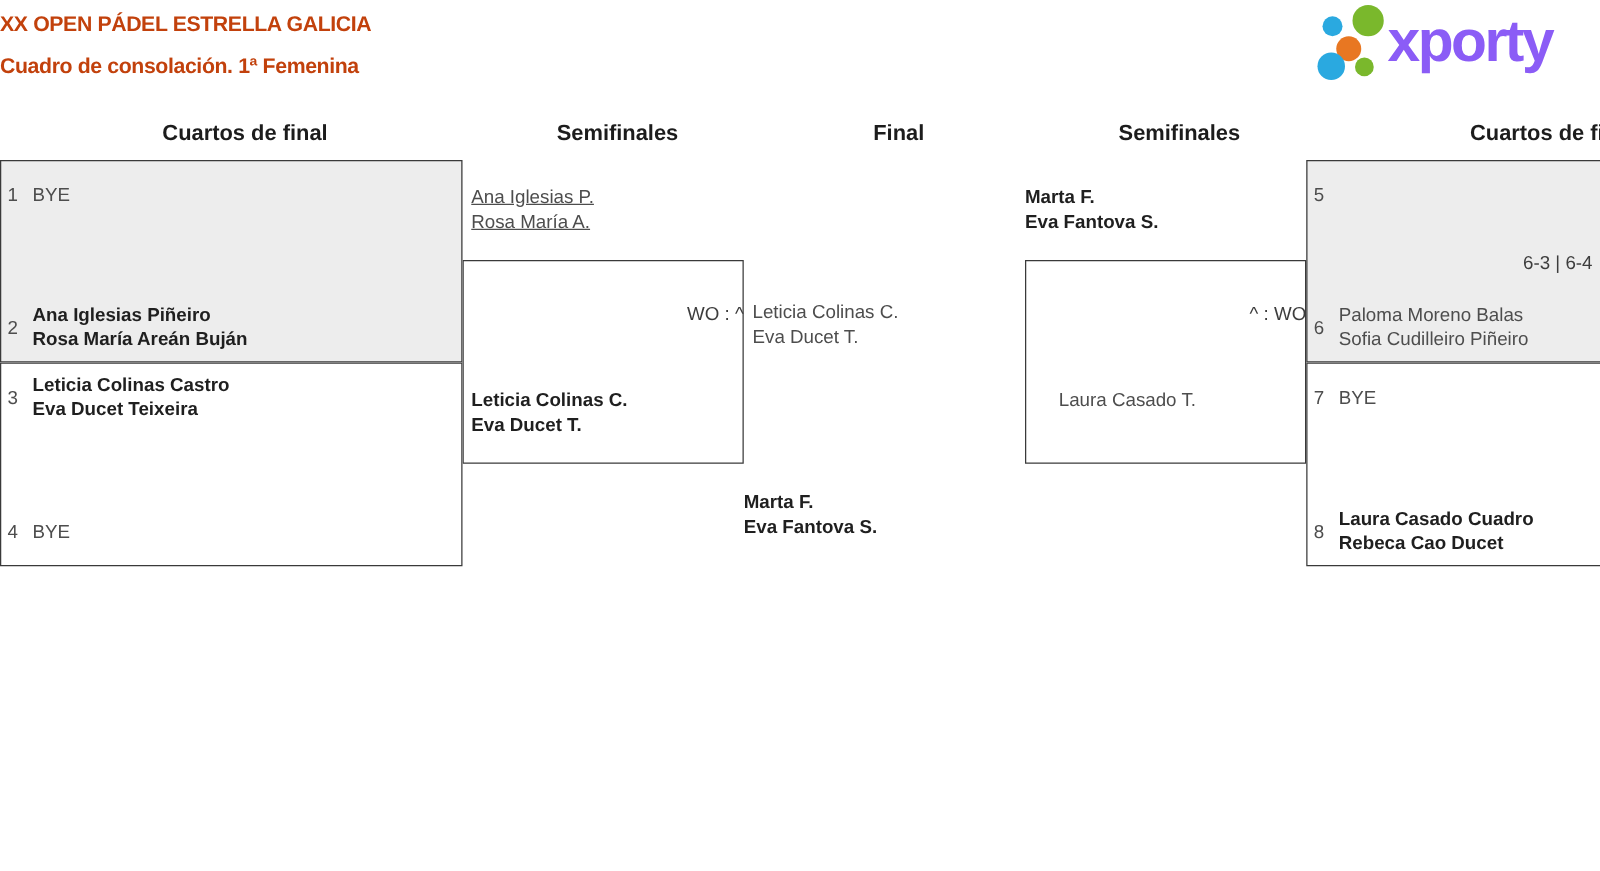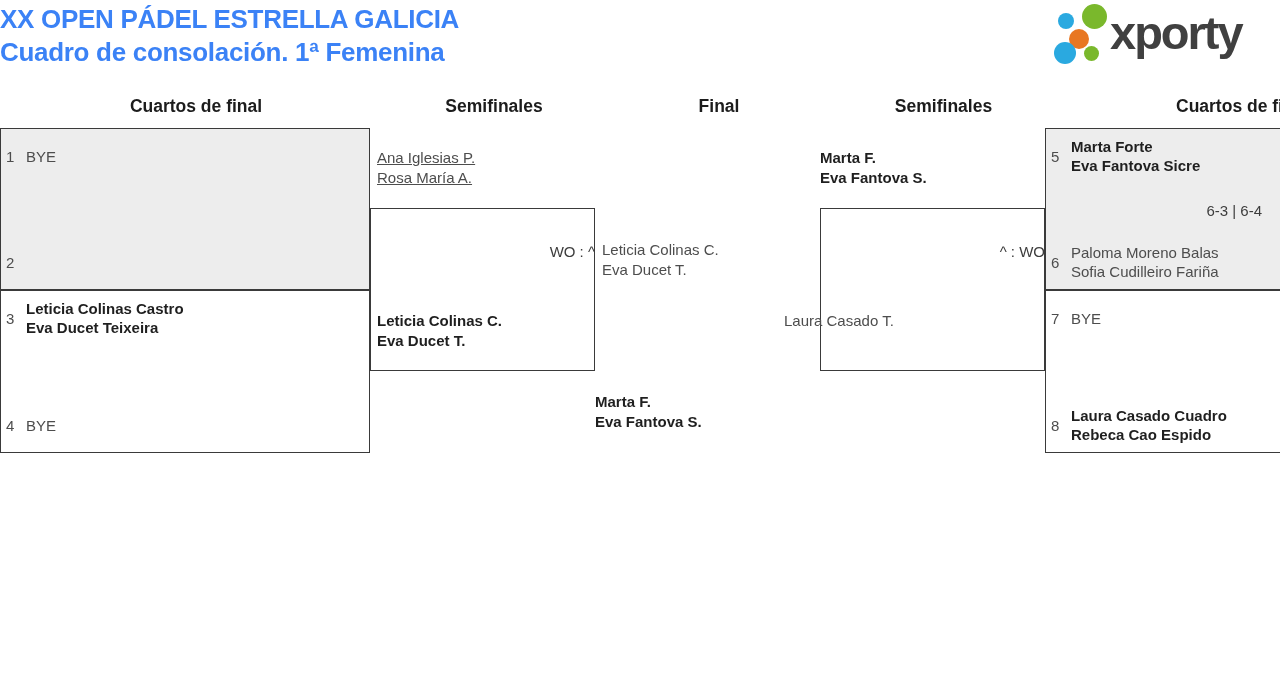--- a/index.html
+++ b/index.html
@@ -8,36 +8,36 @@
     background: #ffffff;
     overflow: hidden;
     font-family: "Liberation Sans", "DejaVu Sans", sans-serif;
     position: relative;
   }
   .page { position: absolute; left: 0; top: 0; width: 1280px; height: 697px; }
 
   
   .title-block { position: absolute; left: 0; top: 3px; }
   .title-line {
-    font-size: 26px; font-weight: 700; color: #3b82f6;
+    font-size: 17px; font-weight: 700; color: #c2410c;
     line-height: 33px; letter-spacing: -0.3px; white-space: nowrap;
   }
 
   
   .logo { position: absolute; left: 1048px; top: 0; width: 232px; height: 75px; display: block; text-decoration: none; cursor: pointer; }
   .dot { position: absolute; border-radius: 50%; }
   .dot-blue-small  { left: 10px; top: 13px; width: 16px; height: 16px; background: #2aa9e0; }
   .dot-green-big   { left: 34px; top: 4px;  width: 25px; height: 25px; background: #7ab82c; }
   .dot-orange      { left: 21px; top: 29px; width: 20px; height: 20px; background: #e87722; }
   .dot-blue-big    { left: 6px;  top: 42px; width: 22px; height: 22px; background: #2aa9e0; }
   .dot-green-small { left: 36px; top: 46px; width: 15px; height: 15px; background: #7ab82c; }
   .logo-text {
     position: absolute; left: 62px; top: 4px;
     font-size: 47px; font-weight: 700; letter-spacing: -2px;
-    color: #404040; line-height: 58px;
+    color: #8b5cf6; line-height: 58px;
   }
 
   
   .round-header {
     position: absolute; top: 96px;
     font-size: 17.5px; font-weight: 700; color: #1c1c1c;
     text-align: center; white-space: nowrap; padding-left: 11px;
   }
   .rh-0 { left: 0;      width: 370px; }
   .rh-1 { left: 370px;  width: 226px; }
@@ -72,21 +72,21 @@
   }
   .team.bold { font-weight: 700; color: #1f1f1f; }
   .team.right { text-align: left; }
 
   
   .score {
     position: absolute; font-size: 15px; color: #3d3d3d;
     line-height: 19px; white-space: nowrap;
   }
   .score.center { text-align: right; }
-  .score.right { text-align: right; }
+  .score.right { text-align: right; margin-left: 12px; }
 </style>
 </head>
 <body>
 
 <div class="page">
 
   <div class="title-block">
     <div class="title-line">XX OPEN PÁDEL ESTRELLA GALICIA</div>
     <div class="title-line">Cuadro de consolación. 1ª Femenina</div>
   </div>
@@ -114,20 +114,24 @@
   <div class="box white box-qf-r2"></div>
 
   <div class="entry" style="left:6px; top:137px; width:358px;">
     <span class="seed">1</span>
     <div class="names">
       <div>BYE</div>
     </div>
   </div>
   <div class="entry" style="left:6px; top:243px; width:358px;">
     <span class="seed">2</span>
+    <div class="names bold">
+      <div>Ana Iglesias Piñeiro</div>
+      <div>Rosa María Areán Buján</div>
+    </div>
   </div>
 
   <div class="entry" style="left:6px; top:299px; width:358px;">
     <span class="seed">3</span>
     <div class="names bold">
       <div>Leticia Colinas Castro</div>
       <div>Eva Ducet Teixeira</div>
     </div>
   </div>
   <div class="entry" style="left:6px; top:406px; width:358px;">
@@ -154,47 +158,43 @@
   <div class="team bold right" style="left:595px; top:392px; width:218px;">
     <div>Marta F.</div>
     <div>Eva Fantova S.</div>
   </div>
 
   <div class="team bold right" style="left:820px; top:148px; width:217px;">
     <div>Marta F.</div>
     <div>Eva Fantova S.</div>
   </div>
   <div class="score center" style="left:820px; top:242px; width:225px;">^ : WO</div>
-  <div class="team right" style="left:784px; top:311px; width:217px;">
+  <div class="team right" style="left:820px; top:311px; width:217px;padding-left:27px;">
     <div>Laura Casado T.</div>
   </div>
 
   <div class="entry" style="left:1051px; top:137px; width:222px;">
     <span class="seed">5</span>
-    <div class="names bold">
-      <div>Marta Forte</div>
-      <div>Eva Fantova Sicre</div>
-    </div>
   </div>
   <div class="score right" style="left:1045px; top:201px; width:217px;">6-3 | 6-4</div>
   <div class="entry" style="left:1051px; top:243px; width:222px;">
     <span class="seed">6</span>
     <div class="names">
       <div>Paloma Moreno Balas</div>
-      <div>Sofia Cudilleiro Fariña</div>
+      <div>Sofia Cudilleiro Piñeiro</div>
     </div>
   </div>
 
   <div class="entry" style="left:1051px; top:299px; width:222px;">
     <span class="seed">7</span>
     <div class="names">
       <div>BYE</div>
     </div>
   </div>
   <div class="entry" style="left:1051px; top:406px; width:222px;">
     <span class="seed">8</span>
     <div class="names bold">
       <div>Laura Casado Cuadro</div>
-      <div>Rebeca Cao Espido</div>
+      <div>Rebeca Cao Ducet</div>
     </div>
   </div>
 
 </div>
 
 </body></html>

